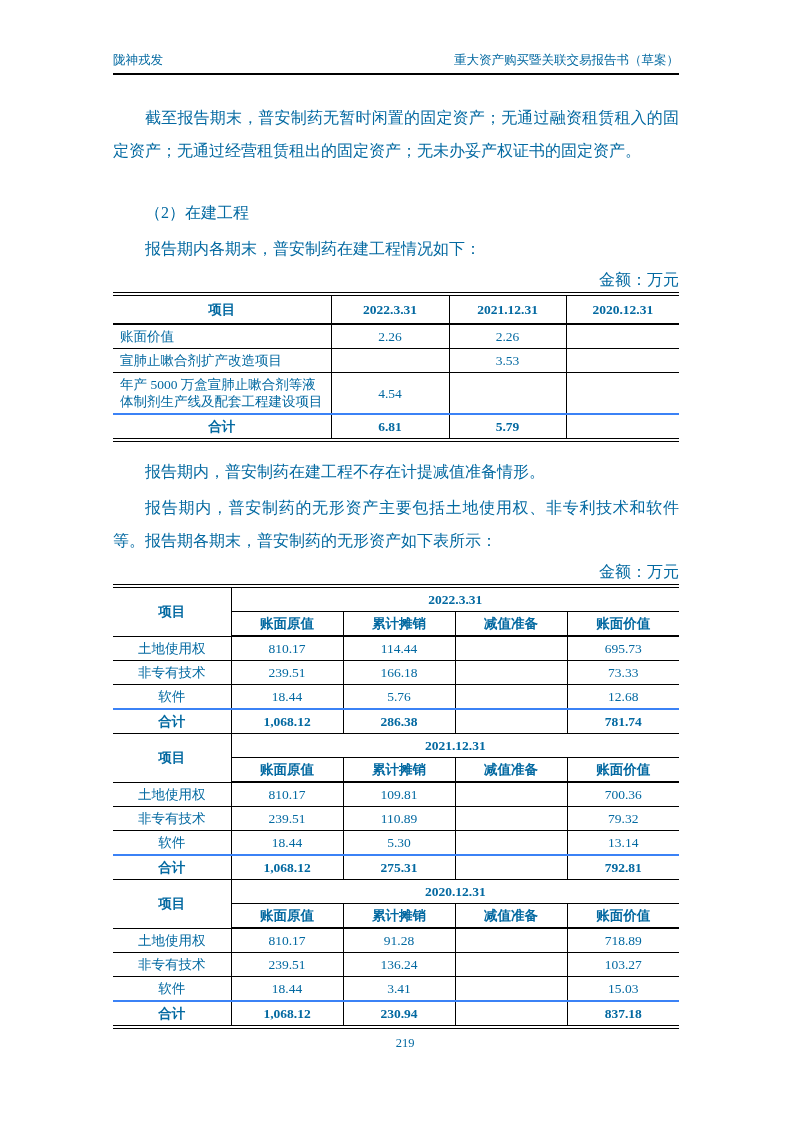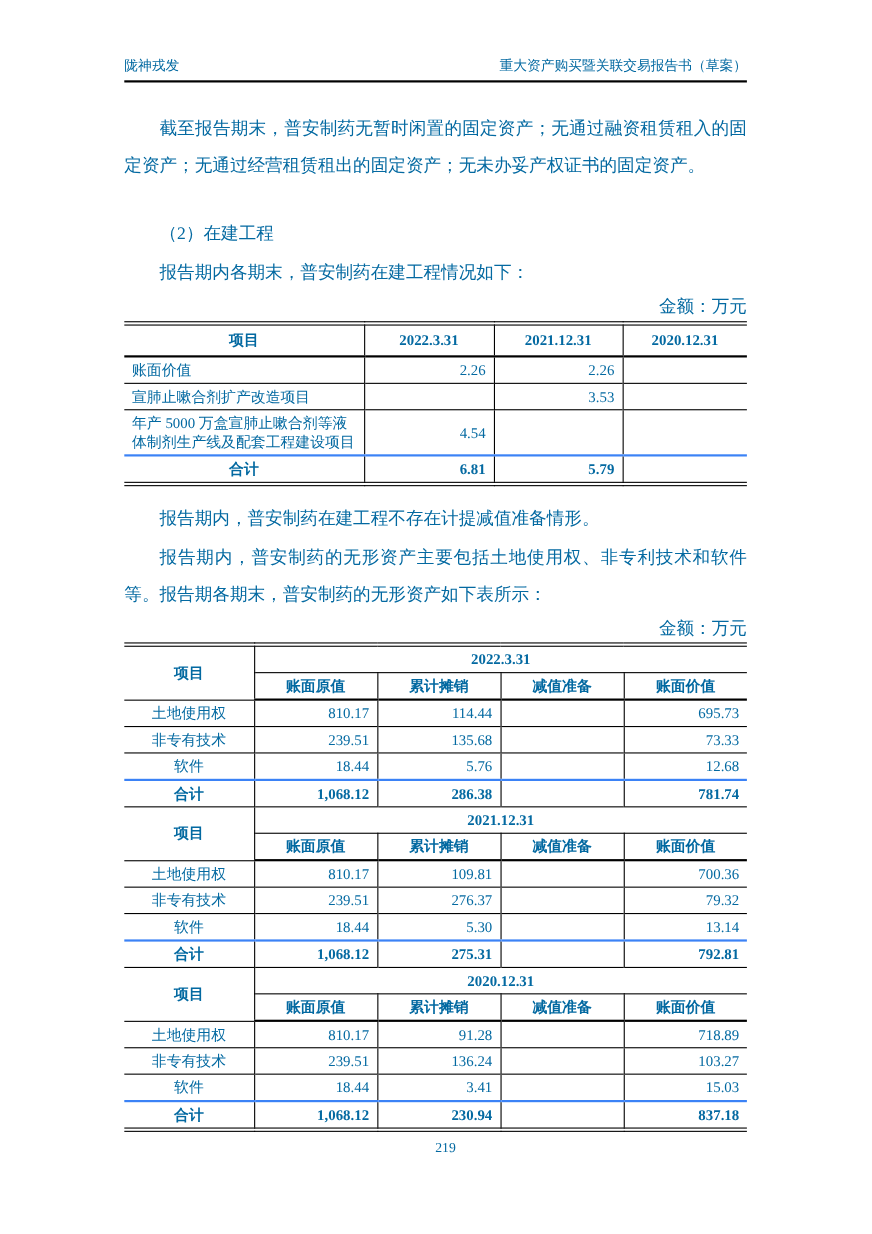--- a/index.html
+++ b/index.html
@@ -69,21 +69,21 @@
     border-left: 1px solid #000;
     border-top: 1px solid #000;
     padding: 3px 7px;
     line-height: 17px;
     vertical-align: middle;
     font-weight: normal;
     overflow: hidden;
   }
   .doc-table th:first-child,
   .doc-table td:first-child { border-left: none; }
-  .num { text-align: right; }
+  .num { text-align: center; }
   .item { text-align: left; }
 
   
   .t1 tr.hdr th {
     border-bottom: 2px solid #000;
     font-weight: bold;
     text-align: center;
     padding: 5px 4px;
   }
   .doc-table tr.total td {
@@ -210,21 +210,21 @@
         <tr>
           <td class="label">土地使用权</td>
           <td class="num">810.17</td>
           <td class="num">114.44</td>
           <td class="num"></td>
           <td class="num">695.73</td>
         </tr>
         <tr>
           <td class="label">非专有技术</td>
           <td class="num">239.51</td>
-          <td class="num">135.68</td>
+          <td class="num">166.18</td>
           <td class="num"></td>
           <td class="num">73.33</td>
         </tr>
         <tr>
           <td class="label">软件</td>
           <td class="num">18.44</td>
           <td class="num">5.76</td>
           <td class="num"></td>
           <td class="num">12.68</td>
         </tr>
@@ -249,21 +249,21 @@
         <tr>
           <td class="label">土地使用权</td>
           <td class="num">810.17</td>
           <td class="num">109.81</td>
           <td class="num"></td>
           <td class="num">700.36</td>
         </tr>
         <tr>
           <td class="label">非专有技术</td>
           <td class="num">239.51</td>
-          <td class="num">276.37</td>
+          <td class="num">110.89</td>
           <td class="num"></td>
           <td class="num">79.32</td>
         </tr>
         <tr>
           <td class="label">软件</td>
           <td class="num">18.44</td>
           <td class="num">5.30</td>
           <td class="num"></td>
           <td class="num">13.14</td>
         </tr>

